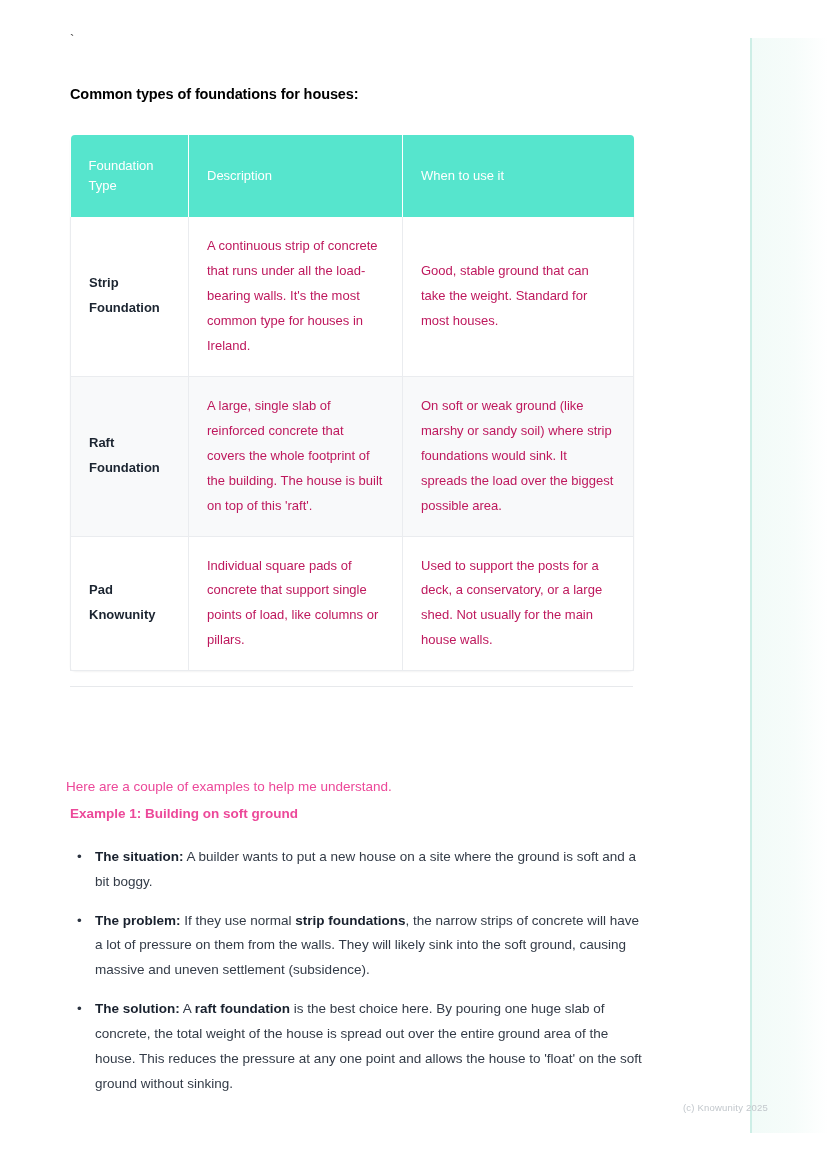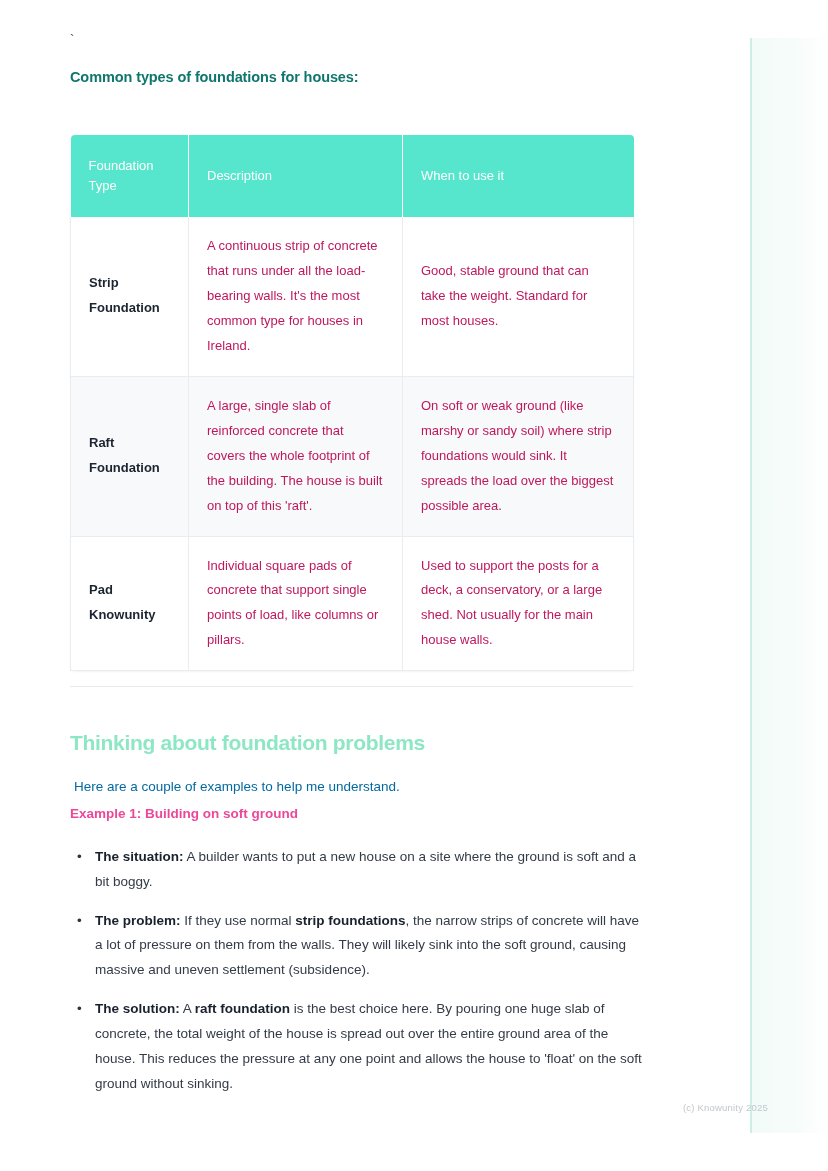--- a/index.html
+++ b/index.html
@@ -50,25 +50,25 @@
     top: 33px;
     font-size: 13px;
     line-height: 14px;
     color: #4a4a4a;
     letter-spacing: 0;
   }
 
   #section-title {
     position: absolute;
     left: 70px;
-    top: 69px;
+    top: 86px;
     width: 600px;
     font-size: 14.5px;
     font-weight: bold;
-    color: #0f766e;
+    color: #000000;
     letter-spacing: -0.1px;
   }
 
   
   #foundation-table {
     position: absolute;
     left: 70px;
     top: 135px;
     width: 563px;
     border-collapse: collapse;
@@ -141,26 +141,26 @@
     top: 714px;
     width: 600px;
     font-size: 21px;
     font-weight: bold;
     color: #8ee7c4;
     letter-spacing: -0.3px;
   }
 
   #intro-paragraph {
     position: absolute;
-    left: 74px;
+    left: 66px;
     top: 762px;
     width: 580px;
     font-size: 13.5px;
     line-height: 1.6;
-    color: #0369a1;
+    color: #ec4899;
   }
 
   #example-heading {
     position: absolute;
     left: 70px;
     top: 806px;
     width: 580px;
     font-size: 13.5px;
     font-weight: bold;
     color: #ec4899;
@@ -248,21 +248,20 @@
       <tr>
         <td class="cell-type">Pad Knowunity</td>
         <td>Individual square pads of concrete that support single points of load, like columns or pillars.</td>
         <td>Used to support the posts for a deck, a conservatory, or a large shed. Not usually for the main house walls.</td>
       </tr>
     </tbody>
   </table>
 
   <div id="divider"></div>
 
-  <h2 id="thinking-heading">Thinking about foundation problems</h2>
 
   <p id="intro-paragraph">Here are a couple of examples to help me understand.</p>
 
   <div id="example-heading">Example 1: Building on soft ground</div>
 
   <ul id="bullet-list">
     <li>
       <span class="bullet-dot">•</span>
       <b>The situation:</b><span> A builder wants to put a new house on a site where the ground is soft and a bit boggy.</span><b></b><span></span>
     </li>

